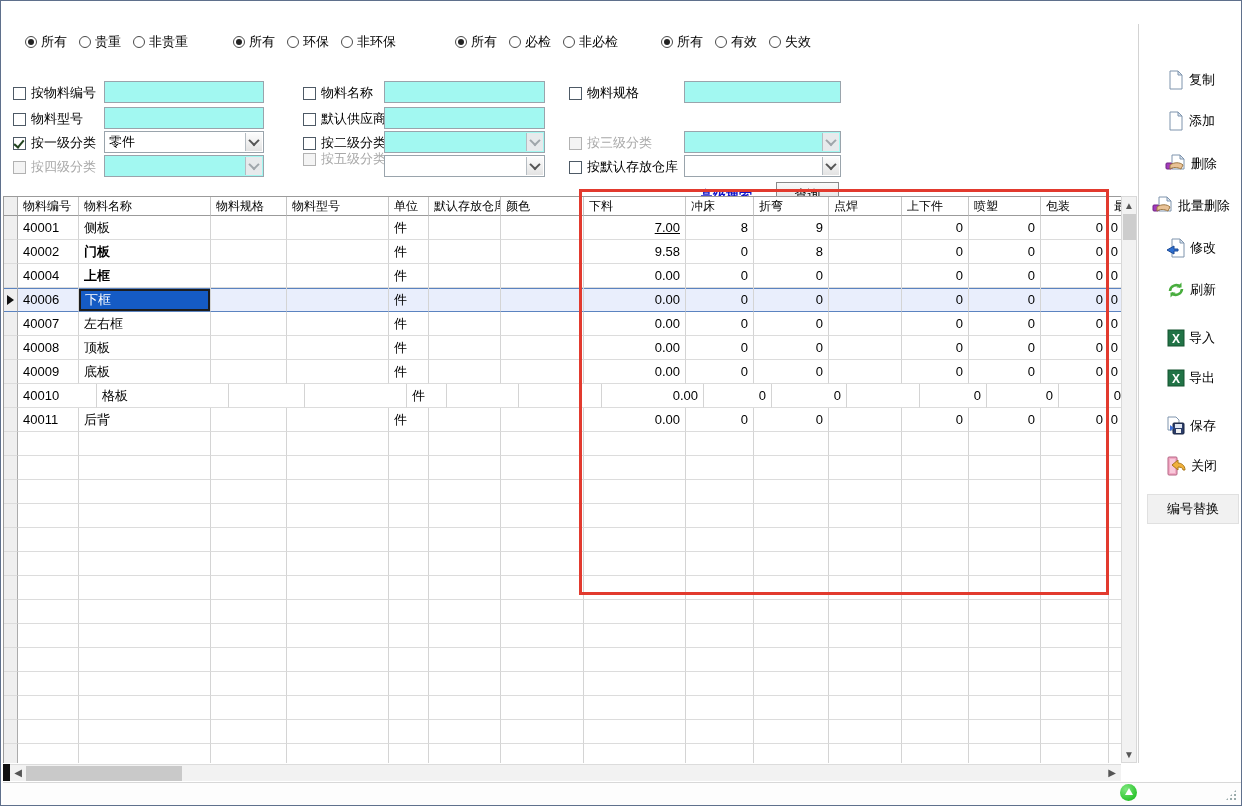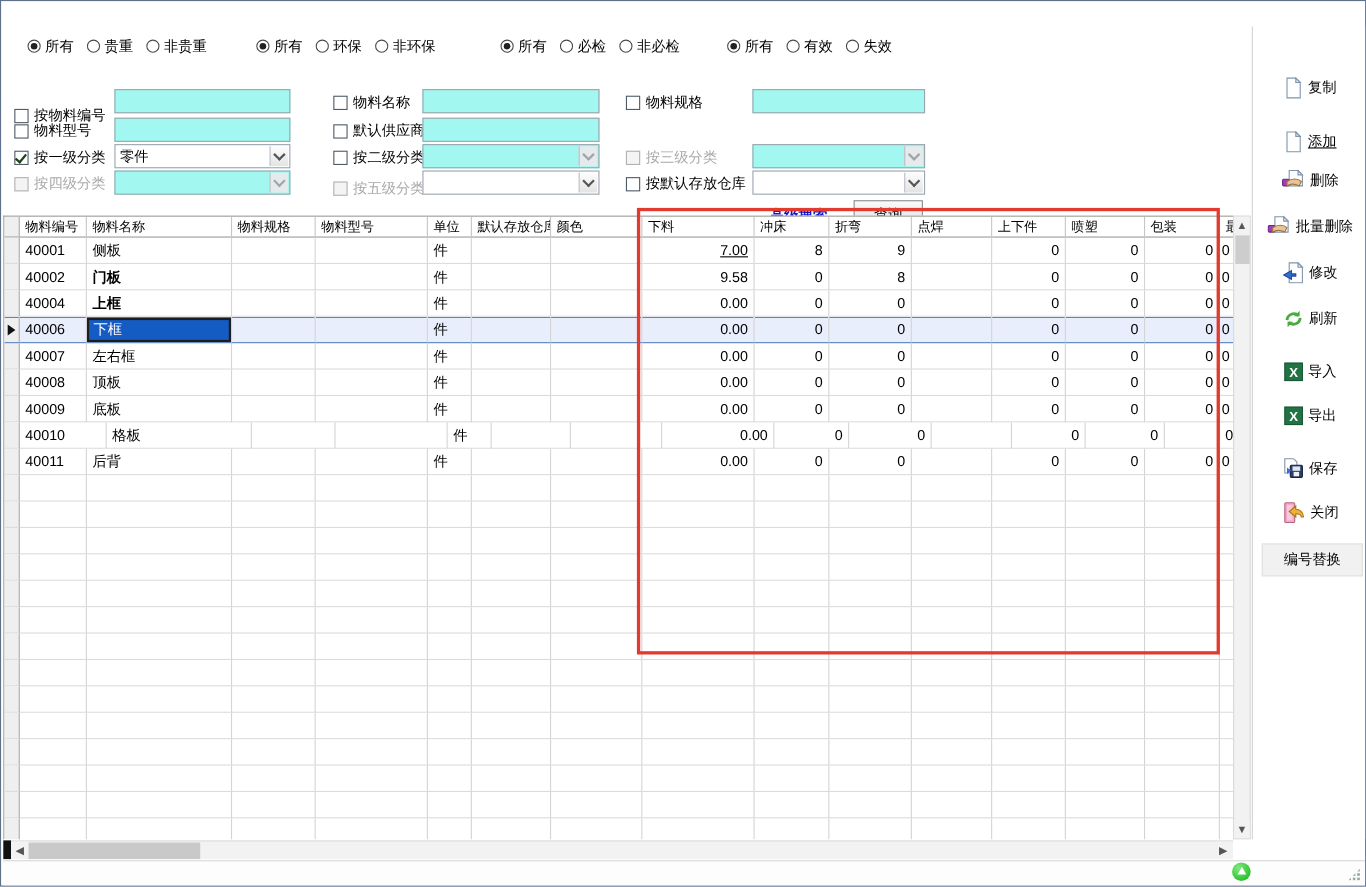--- a/index.html
+++ b/index.html
@@ -164,21 +164,21 @@
             <span class="radio-circle"></span>
             <span>有效</span>
           </label>
           <label class="radio-opt">
             <span class="radio-circle"></span>
             <span>失效</span>
           </label>
         </div>
       </div>
     <div id="filter-fields-host">
-        <label class="ffield" style="left: 10px; top: 72px;">
+        <label class="ffield" style="left: 10px; top: 60px;">
           <span class="cb"></span>
           <span class="flabel">按物料编号</span>
         </label>
         <div class="fcontrol cyan" style="left: 101px; top: 57px; width: 160px;">
           <input style="">
         </div>
         <label class="ffield" style="left: 300px; top: 60px;">
           <span class="cb"></span>
           <span class="flabel">物料名称</span>
         </label>
@@ -231,21 +231,21 @@
           <span class="combo-arrow dis"></span>
         </div>
         <label class="ffield" style="left: 10px; top: 134px;">
           <span class="cb disabled"></span>
           <span class="flabel disabled">按四级分类</span>
         </label>
         <div class="fcontrol cyan" style="left: 101px; top: 131px; width: 160px;">
           <span></span>
           <span class="combo-arrow dis"></span>
         </div>
-        <label class="ffield" style="left: 300px; top: 138px;">
+        <label class="ffield" style="left: 300px; top: 126px;">
           <span class="cb disabled"></span>
           <span class="flabel disabled">按五级分类</span>
         </label>
         <div class="fcontrol" style="left: 381px; top: 131px; width: 161px;">
           <span></span>
           <span class="combo-arrow"></span>
         </div>
         <label class="ffield" style="left: 566px; top: 134px;">
           <span class="cb"></span>
           <span class="flabel">按默认存放仓库</span>
@@ -746,21 +746,21 @@
   <div class="right-panel" id="toolbar-host">
       <div class="tool-btn" style="top: 44px;">
         <span style="display: inline-flex;">
           <svg width="18" height="20" viewBox="0 0 18 20">
             <path d="M3 1h8l4 4v14H3z" fill="#fff" stroke="#7f94ad"></path>
             <path d="M11 1l4 4h-4z" fill="#dce7f3" stroke="#7f94ad"></path>
           </svg>
         </span>
         <span>复制</span>
       </div>
-      <div class="tool-btn" style="top: 93px; text-decoration: underline;">
+      <div class="tool-btn" style="top: 85px;">
         <span style="display: inline-flex;">
           <svg width="18" height="20" viewBox="0 0 18 20">
             <path d="M3 1h8l4 4v14H3z" fill="#fff" stroke="#7f94ad"></path>
             <path d="M11 1l4 4h-4z" fill="#dce7f3" stroke="#7f94ad"></path>
           </svg>
         </span>
         <span>添加</span>
       </div>
       <div class="tool-btn" style="top: 128px;">
         <span style="display: inline-flex;">

